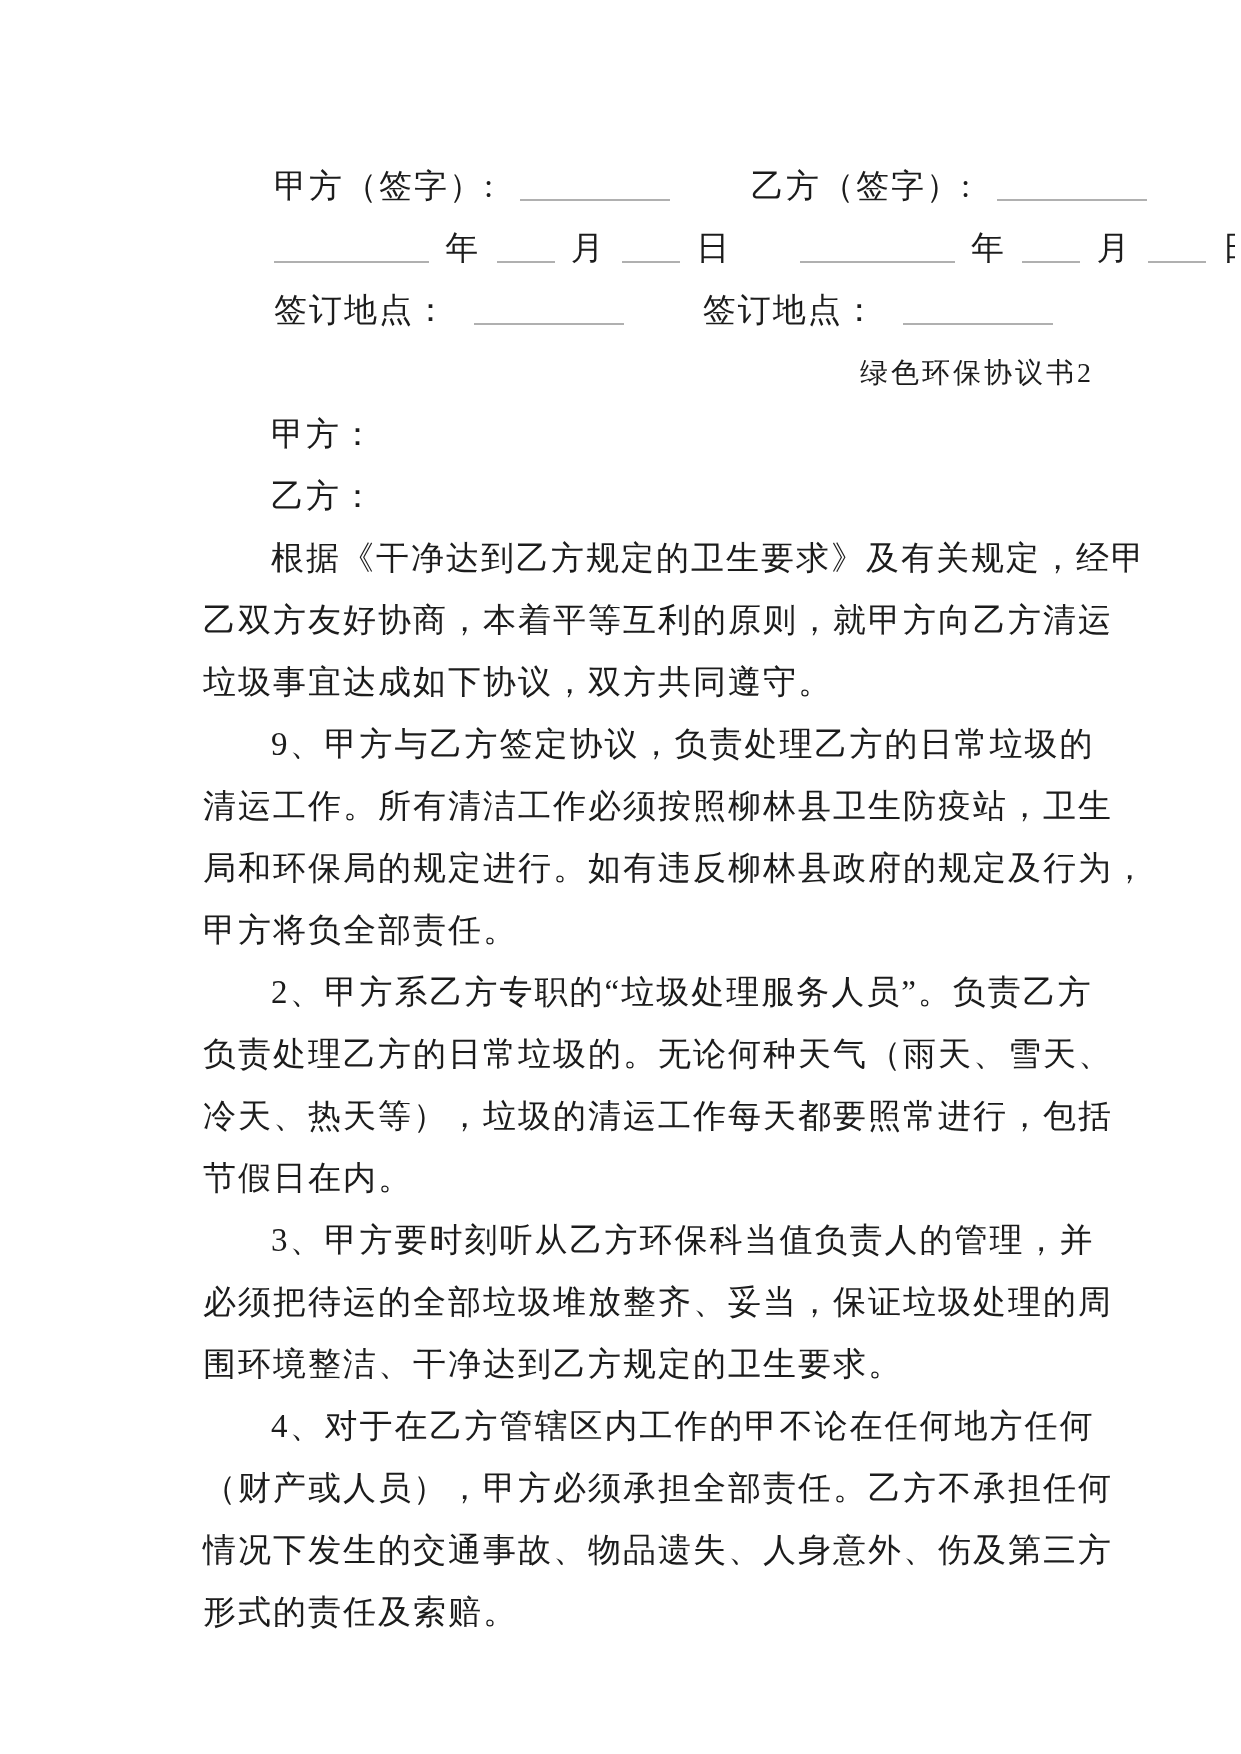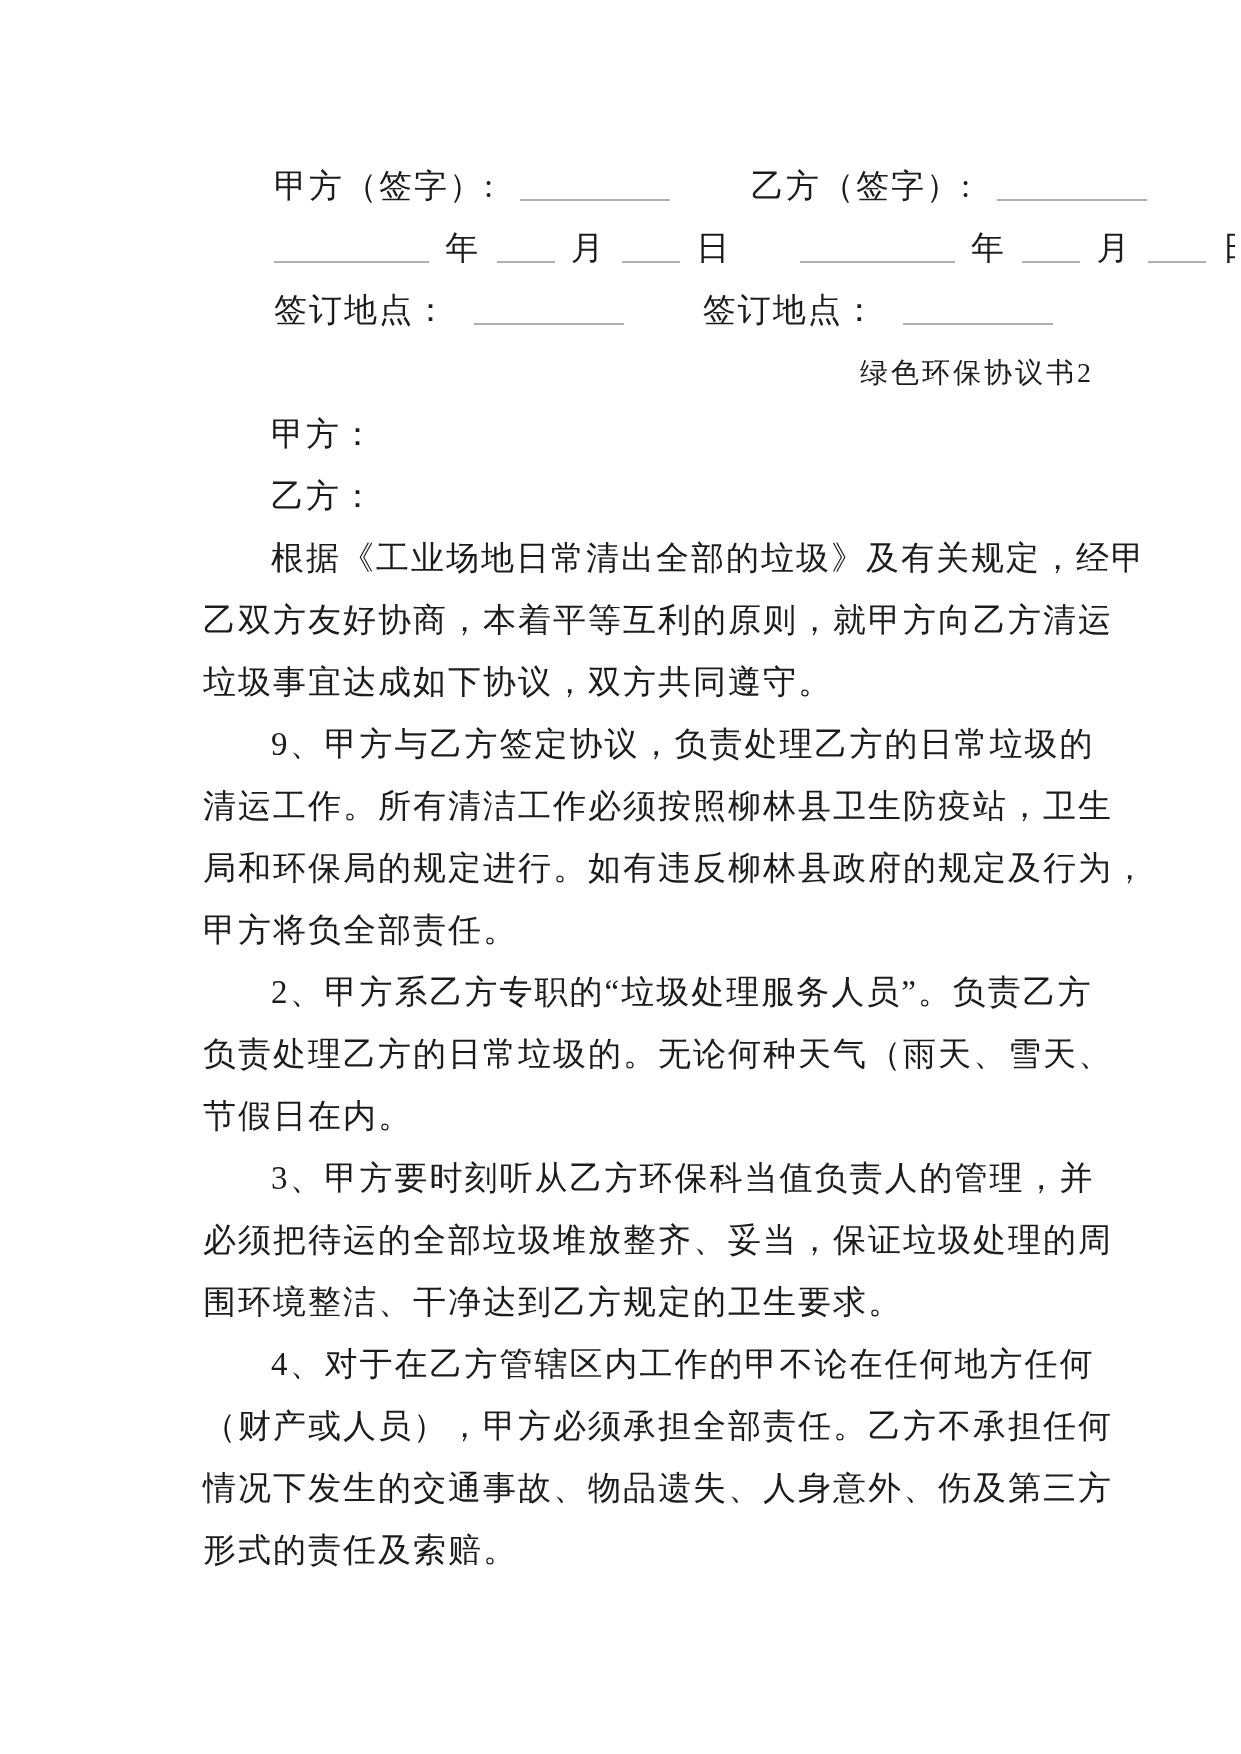--- a/index.html
+++ b/index.html
@@ -87,29 +87,30 @@
       <span class="gap gap46"></span>
       <span>签订地点：</span>
       <span class="blank w150 m12"></span>
     </div>
 
     <div class="line title-line">绿色环保协议书2</div>
 
     <div class="line indent">甲方：</div>
     <div class="line indent">乙方：</div>
 
-    <div class="line indent">根据《工业场地日常清出全部的垃圾》及有关规定，经甲</div>
+    <div class="line indent">根据《干净达到乙方规定的卫生要求》及有关规定，经甲</div>
     <div class="line">乙双方友好协商，本着平等互利的原则，就甲方向乙方清运</div>
     <div class="line">垃圾事宜达成如下协议，双方共同遵守。</div>
     <div class="line indent">9、甲方与乙方签定协议，负责处理乙方的日常垃圾的</div>
     <div class="line">清运工作。所有清洁工作必须按照柳林县卫生防疫站，卫生</div>
     <div class="line">局和环保局的规定进行。如有违反柳林县政府的规定及行为，</div>
     <div class="line">甲方将负全部责任。</div>
     <div class="line indent">2、甲方系乙方专职的“垃圾处理服务人员”。负责乙方</div>
     <div class="line">负责处理乙方的日常垃圾的。无论何种天气（雨天、雪天、</div>
+    <div class="line">冷天、热天等），垃圾的清运工作每天都要照常进行，包括</div>
     <div class="line">节假日在内。</div>
     <div class="line indent">3、甲方要时刻听从乙方环保科当值负责人的管理，并</div>
     <div class="line">必须把待运的全部垃圾堆放整齐、妥当，保证垃圾处理的周</div>
     <div class="line">围环境整洁、干净达到乙方规定的卫生要求。</div>
     <div class="line indent">4、对于在乙方管辖区内工作的甲不论在任何地方任何</div>
     <div class="line">（财产或人员），甲方必须承担全部责任。乙方不承担任何</div>
     <div class="line">情况下发生的交通事故、物品遗失、人身意外、伤及第三方</div>
     <div class="line">形式的责任及索赔。</div>
 
   </div>

